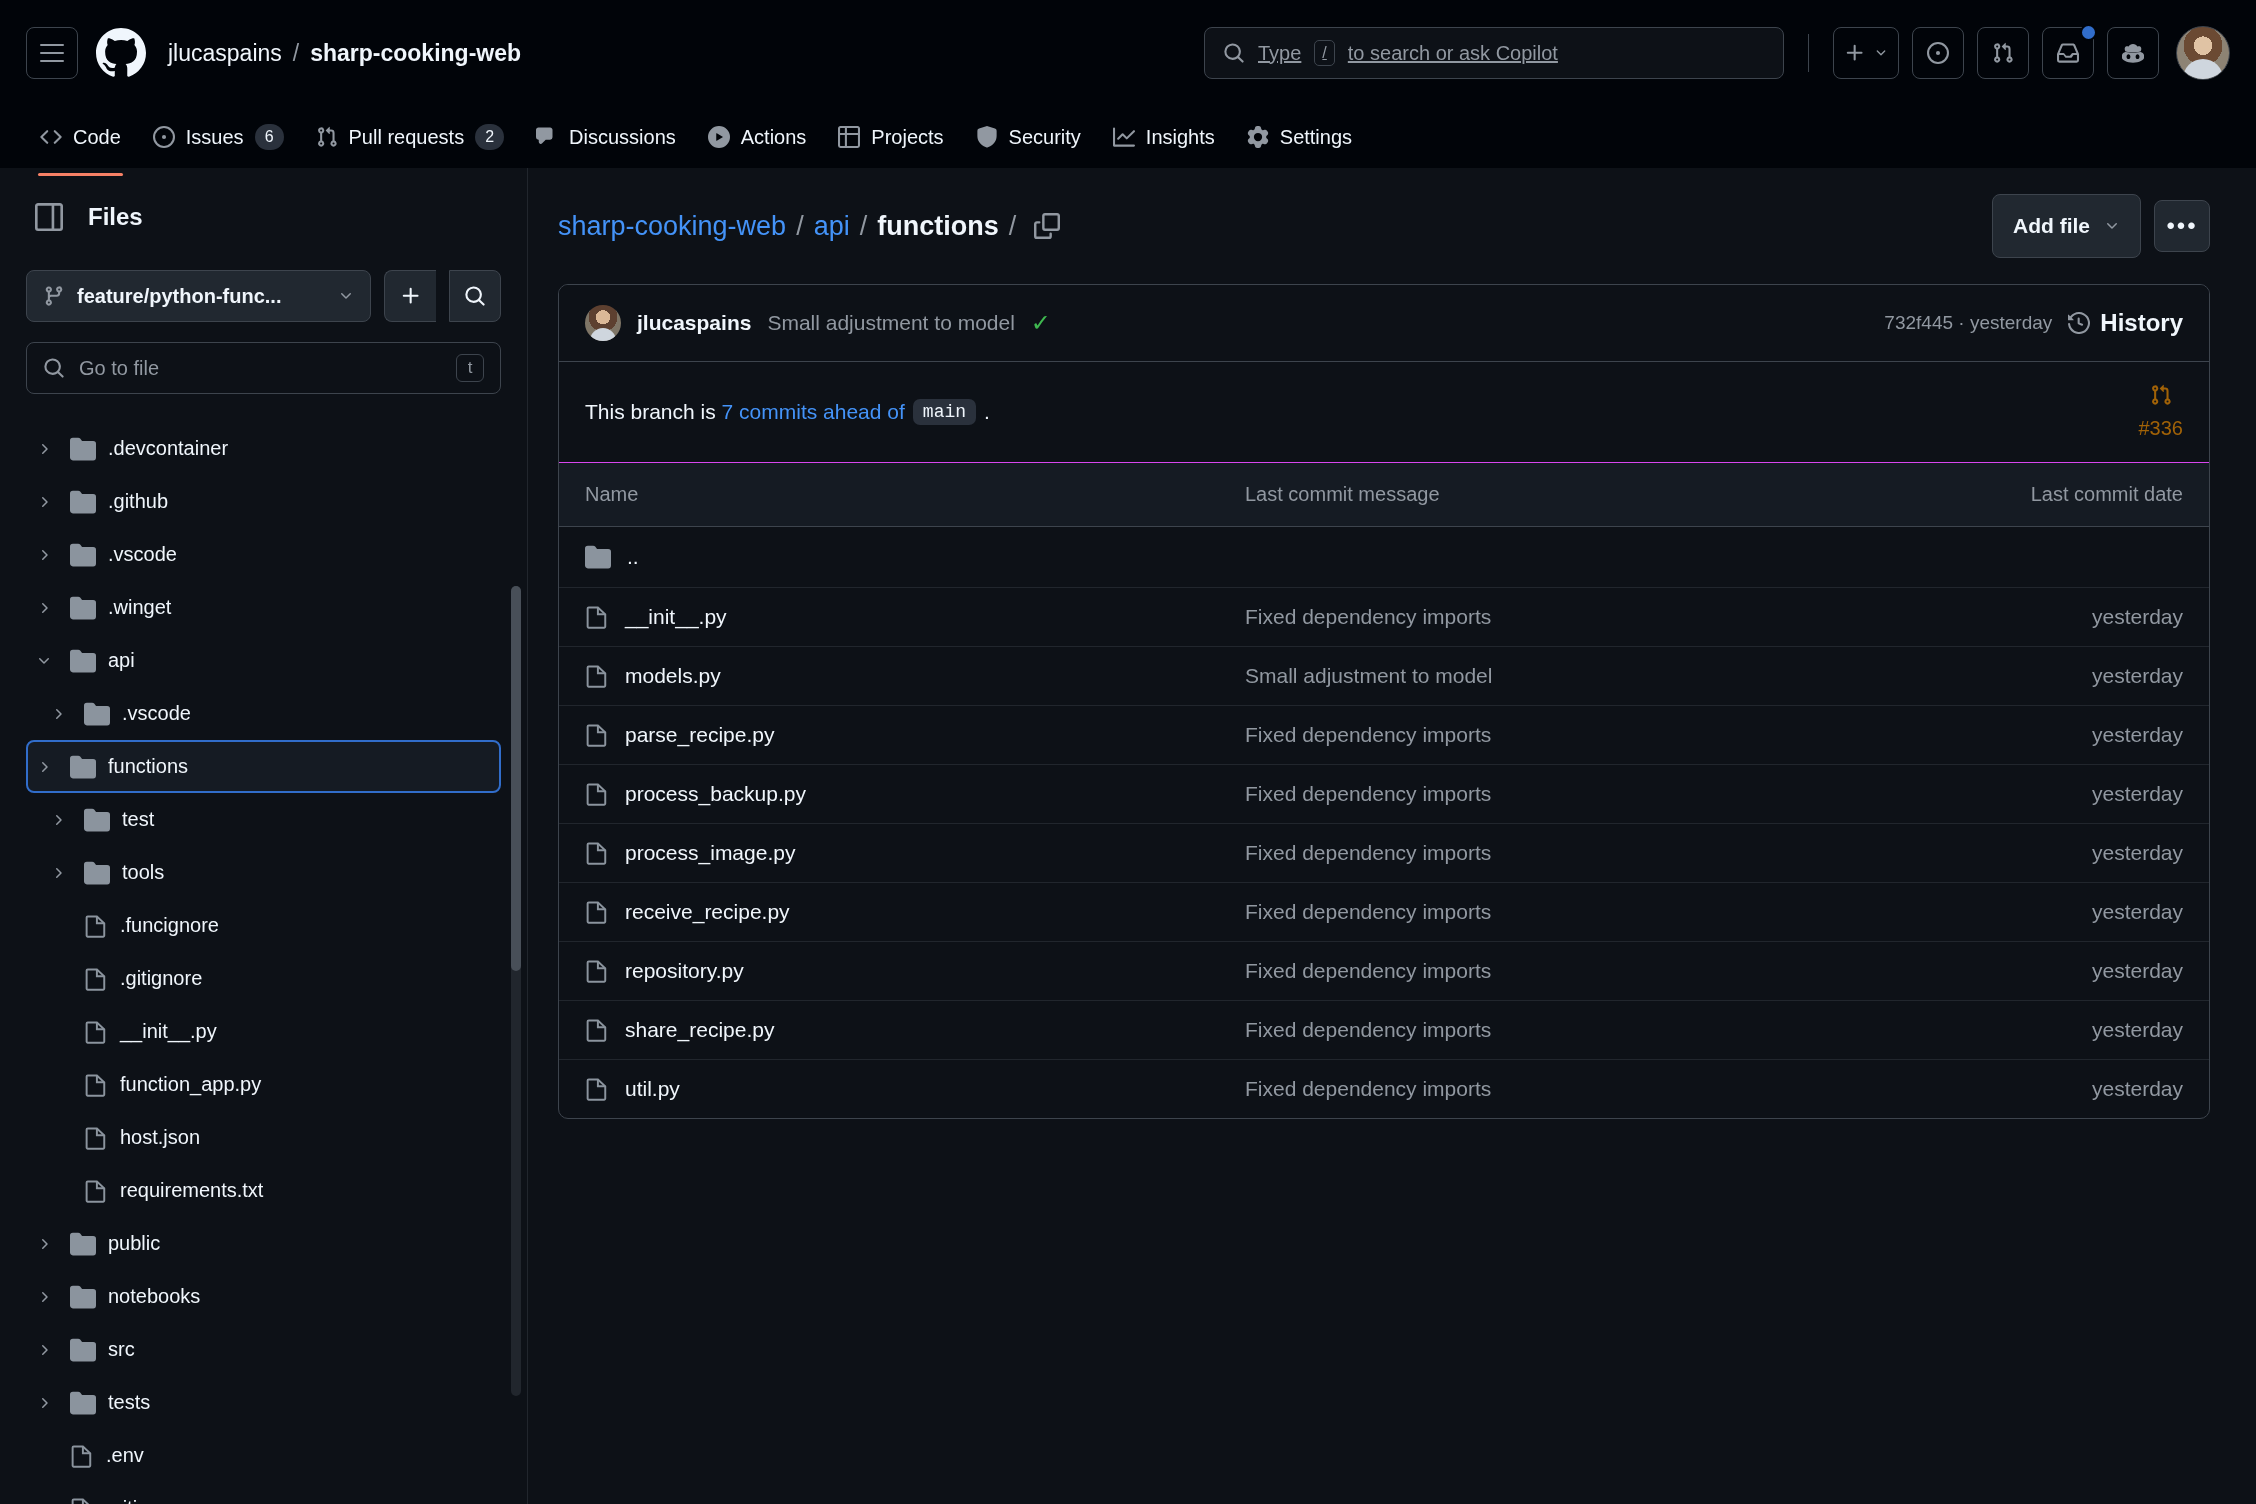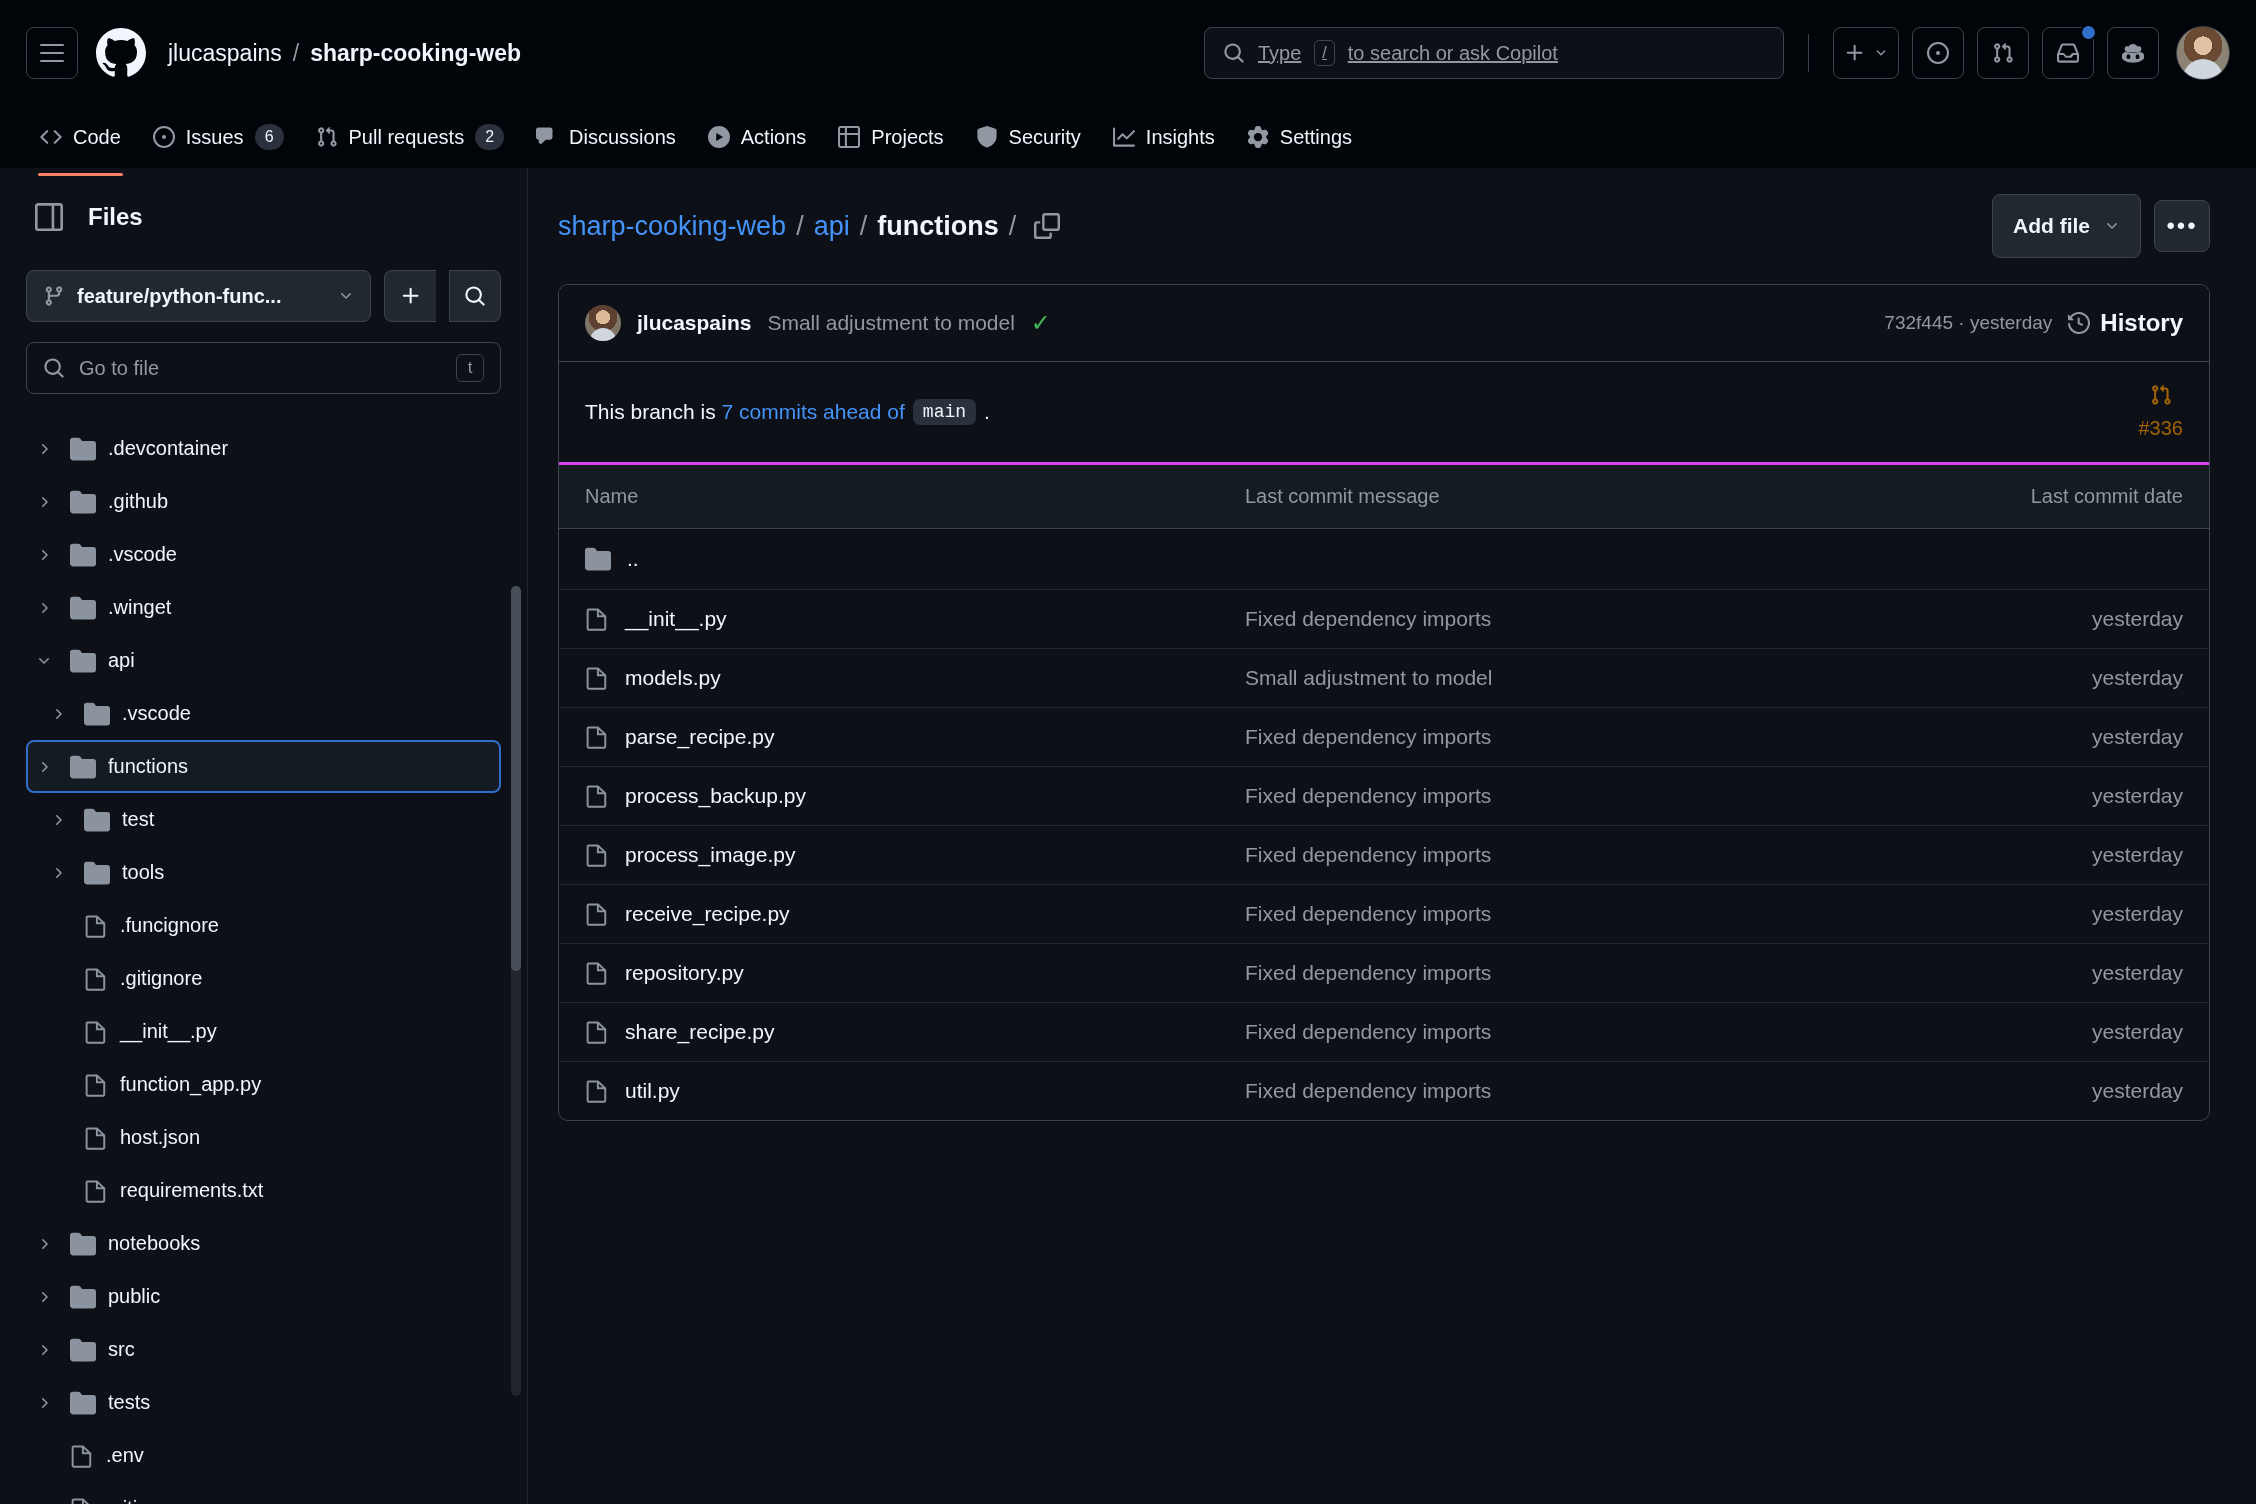--- a/index.html
+++ b/index.html
@@ -241,21 +241,21 @@
   .c-user { font-size: 21px; font-weight: bold; color: #f0f6fc; cursor: pointer; }
   .c-msg { font-size: 21px; color: #9198a1; cursor: pointer; }
   .c-check { color: #3fb950; font-size: 24px; }
   .c-right { margin-left: auto; display: flex; align-items: center; gap: 16px; }
   .c-sha { font-size: 19px; color: #9198a1; }
   .c-hist { display:flex; align-items:center; gap:10px; font-size:24px; font-weight:bold; color:#f0f6fc; cursor:pointer; }
 
   .branchnote {
     display: flex; align-items: center;
     padding: 22px 26px; font-size: 21px;
-    border-bottom: 3px solid #d946ef; background: #0d1117;
+    border-bottom: 1px solid #d946ef; background: #0d1117;
   }
   .branchnote a { color: #4493f8; text-decoration: none; cursor: pointer; }
   .code-chip {
     background: #2a313c; border-radius: 7px; padding: 3px 10px;
     font-family: "Liberation Mono", monospace; font-size: 18px; margin: 0 8px;
   }
   .bn-right { margin-left:auto; display:flex; align-items:center; gap:11px; color:#a16207; font-size:20px; cursor:pointer;flex-direction:column; }
 
   table.files { width: 100%; border-collapse: collapse; }
   table.files th {
@@ -636,34 +636,34 @@
           <span class="chev">
             <svg viewBox="0 0 16 16" width="16" height="16" fill="currentColor">
               <path d="M6.22 3.22a.75.75 0 0 1 1.06 0l4.25 4.25a.75.75 0 0 1 0 1.06l-4.25 4.25a.749.749 0 1 1-1.06-1.06L9.94 8 6.22 4.28a.75.75 0 0 1 0-1.06Z"></path>
             </svg>
           </span>
           <span style="display: flex;">
             <svg class="folder-ico" viewBox="0 0 16 16" fill="currentColor">
               <path d="M1.75 1A1.75 1.75 0 0 0 0 2.75v10.5C0 14.216.784 15 1.75 15h12.5A1.75 1.75 0 0 0 16 13.25v-8.5A1.75 1.75 0 0 0 14.25 3H7.5a.25.25 0 0 1-.2-.1l-.9-1.2C6.07 1.26 5.55 1 5 1Z"></path>
             </svg>
           </span>
+          <span>public</span>
+        </div>
+        <div class="trow">
+          <span class="chev">
+            <svg viewBox="0 0 16 16" width="16" height="16" fill="currentColor">
+              <path d="M6.22 3.22a.75.75 0 0 1 1.06 0l4.25 4.25a.75.75 0 0 1 0 1.06l-4.25 4.25a.749.749 0 1 1-1.06-1.06L9.94 8 6.22 4.28a.75.75 0 0 1 0-1.06Z"></path>
+            </svg>
+          </span>
+          <span style="display: flex;">
+            <svg class="folder-ico" viewBox="0 0 16 16" fill="currentColor">
+              <path d="M1.75 1A1.75 1.75 0 0 0 0 2.75v10.5C0 14.216.784 15 1.75 15h12.5A1.75 1.75 0 0 0 16 13.25v-8.5A1.75 1.75 0 0 0 14.25 3H7.5a.25.25 0 0 1-.2-.1l-.9-1.2C6.07 1.26 5.55 1 5 1Z"></path>
+            </svg>
+          </span>
           <span>notebooks</span>
-        </div>
-        <div class="trow">
-          <span class="chev">
-            <svg viewBox="0 0 16 16" width="16" height="16" fill="currentColor">
-              <path d="M6.22 3.22a.75.75 0 0 1 1.06 0l4.25 4.25a.75.75 0 0 1 0 1.06l-4.25 4.25a.749.749 0 1 1-1.06-1.06L9.94 8 6.22 4.28a.75.75 0 0 1 0-1.06Z"></path>
-            </svg>
-          </span>
-          <span style="display: flex;">
-            <svg class="folder-ico" viewBox="0 0 16 16" fill="currentColor">
-              <path d="M1.75 1A1.75 1.75 0 0 0 0 2.75v10.5C0 14.216.784 15 1.75 15h12.5A1.75 1.75 0 0 0 16 13.25v-8.5A1.75 1.75 0 0 0 14.25 3H7.5a.25.25 0 0 1-.2-.1l-.9-1.2C6.07 1.26 5.55 1 5 1Z"></path>
-            </svg>
-          </span>
-          <span>public</span>
         </div>
         <div class="trow">
           <span class="chev">
             <svg viewBox="0 0 16 16" width="16" height="16" fill="currentColor">
               <path d="M6.22 3.22a.75.75 0 0 1 1.06 0l4.25 4.25a.75.75 0 0 1 0 1.06l-4.25 4.25a.749.749 0 1 1-1.06-1.06L9.94 8 6.22 4.28a.75.75 0 0 1 0-1.06Z"></path>
             </svg>
           </span>
           <span style="display: flex;">
             <svg class="folder-ico" viewBox="0 0 16 16" fill="currentColor">
               <path d="M1.75 1A1.75 1.75 0 0 0 0 2.75v10.5C0 14.216.784 15 1.75 15h12.5A1.75 1.75 0 0 0 16 13.25v-8.5A1.75 1.75 0 0 0 14.25 3H7.5a.25.25 0 0 1-.2-.1l-.9-1.2C6.07 1.26 5.55 1 5 1Z"></path>

